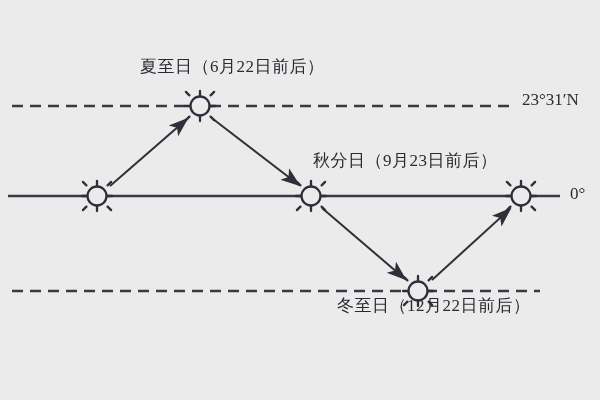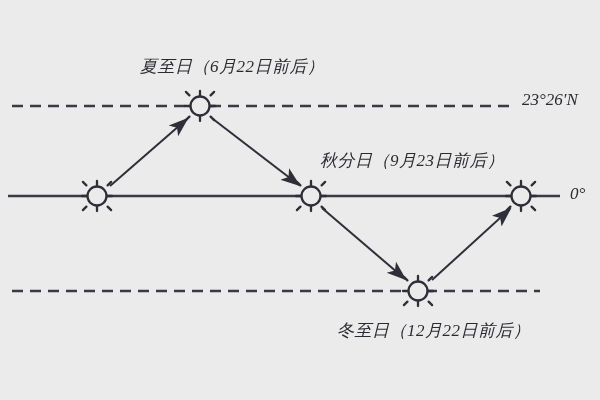--- a/index.html
+++ b/index.html
@@ -12,21 +12,20 @@
     height: 400px;
     background: #ebebeb;
     font-family: "Liberation Serif", "DejaVu Serif", serif;
     overflow: hidden;
   }
   #diagram-root {
     position: relative;
     width: 600px;
     height: 300px;
     background: #ebebeb;
-    font-style: italic;
   }
   #diagram-svg {
     position: absolute;
     left: 0;
     top: 0;
     width: 600px;
     height: 400px;
     display: block;
   }
   .label {
@@ -37,23 +36,23 @@
     letter-spacing: 0.5px;
   }
   .season-label {
     font-size: 17px;
   }
   .axis-label {
     font-size: 17px;
     letter-spacing: 0px;
   }
   #label-summer-solstice { left: 140px; top: 55px; }
-  #label-autumn-equinox  { left: 320px; top: 149px; }
+  #label-autumn-equinox  { left: 313px; top: 149px; }
   #label-spring-equinox  { left: 8px;   top: 219px; }
-  #label-winter-solstice { left: 337px; top: 319px; text-align: center; }
+  #label-winter-solstice { left: 337px; top: 294px; text-align: center; }
   #label-tropic-cancer     { left: 522px; top: 90px; }
   #label-equator           { left: 570px; top: 184px; }
   #label-tropic-capricorn  { left: 522px; top: 279px; }
 </style>
 </head>
 <body>
 
 <div id="diagram-root">
 
   <svg id="diagram-svg" viewBox="0 0 600 400">
@@ -138,18 +137,18 @@
     </g>
   </svg>
 
   <div class="label season-label" id="label-summer-solstice">夏至日（6月22日前后）</div>
 
   <div class="label season-label" id="label-autumn-equinox">秋分日（9月23日前后）</div>
 
 
   <div class="label season-label" id="label-winter-solstice">冬至日（12月22日前后）</div>
 
-  <div class="label axis-label" id="label-tropic-cancer">23°26′N</div>
+  <div class="label axis-label" id="label-tropic-cancer">23°31′N</div>
 
   <div class="label axis-label" id="label-equator">0°</div>
 
 
 </div>
 
 </body></html>

